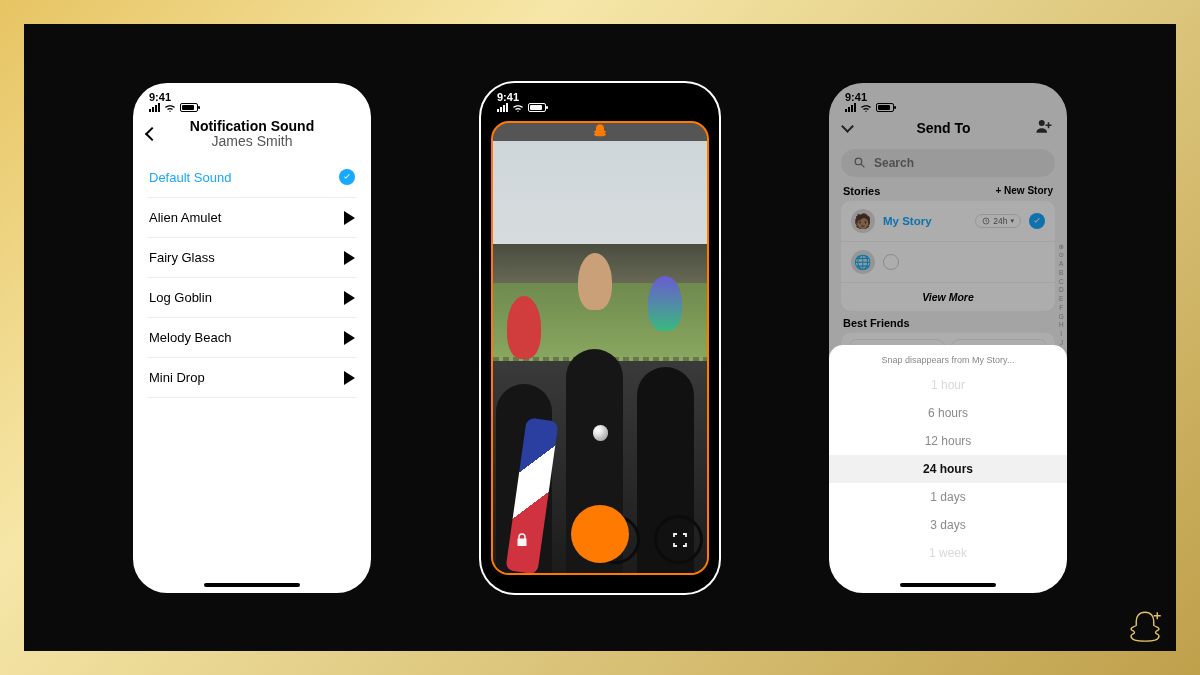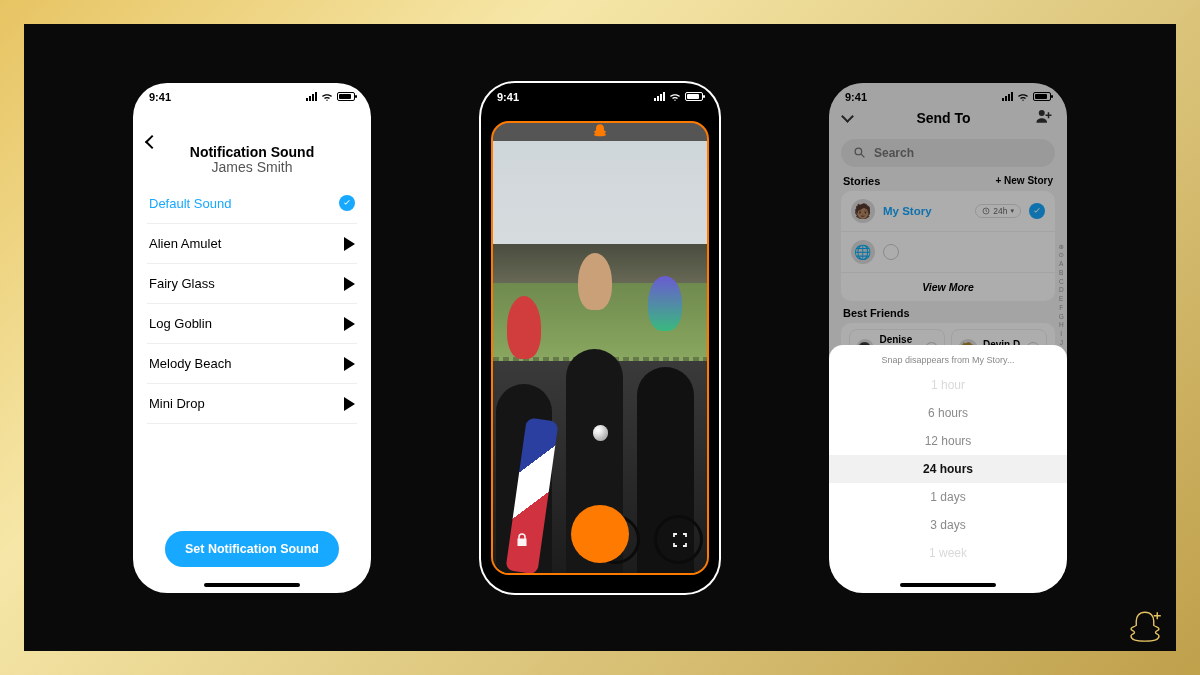--- a/index.html
+++ b/index.html
@@ -11,35 +11,35 @@
   }
   .dark {
     position:absolute; inset:24px; background:#0a0a0a;
   }
   .phones { position:absolute; inset:0; display:flex; justify-content:center; align-items:center; gap:110px; }
   .phone {
     width:238px; height:510px; background:#fff; border-radius:34px;
     position:relative; overflow:hidden;
     box-shadow: 0 0 0 1px rgba(0,0,0,.05);
   }
-  .status { display:flex; justify-content:space-between; align-items:center; padding:8px 16px 2px; font-size:11px; font-weight:600; color:#000; }
+  .status { display:flex; justify-content:space-between; align-items:flex-start; padding:8px 16px 2px; font-size:11px; font-weight:600; color:#000;flex-direction:column; }
   .status.onblack { color:#fff; }
   .sig { display:flex; align-items:center; gap:4px; }
   .bars { display:inline-flex; align-items:flex-end; gap:1px; }
   .bars i { width:2px; background:currentColor; display:block; }
   .bars i:nth-child(1){height:3px;} .bars i:nth-child(2){height:5px;} .bars i:nth-child(3){height:7px;} .bars i:nth-child(4){height:9px;}
   .batt { width:18px; height:9px; border:1px solid currentColor; border-radius:2px; position:relative; }
   .batt::after { content:""; position:absolute; right:-3px; top:2px; width:2px; height:3px; background:currentColor; border-radius:1px;}
   .batt i { position:absolute; inset:1px 3px 1px 1px; background:currentColor; border-radius:1px; }
   .homebar { position:absolute; bottom:6px; left:50%; transform:translateX(-50%); width:96px; height:4px; background:#000; border-radius:4px; }
 
   
   .s1-head { padding:4px 14px 8px; display:flex; align-items:center; position:relative; }
   .s1-head .title { flex:1; text-align:center; line-height:1.1; }
-  .s1-head .title .t { font-weight:700; font-size:14px;margin-top:36px; }
+  .s1-head .title .t { font-weight:700; font-size:14px; }
   .s1-head .title .sub { font-size:14px; color:#555; }
   .chev { width:10px; height:10px; border-left:2.2px solid #000; border-bottom:2.2px solid #000; transform:rotate(45deg); }
   .s1-list { padding:0 14px; }
   .s1-row { display:flex; align-items:center; justify-content:space-between; padding:12px 2px; border-bottom:1px solid #eee; }
   .s1-row .lbl { font-size:13px; font-weight:400; }
   .s1-row.selected .lbl { color:#17a8ff; }
   .check { width:16px; height:16px; background:#17a8ff; border-radius:50%; display:inline-flex; align-items:center; justify-content:center; }
   .check svg { width:10px; height:10px; display:block; }
   .play { width:0;height:0; border-left:11px solid #000; border-top:7px solid transparent; border-bottom:7px solid transparent; }
   .s1-cta { position:absolute; bottom:26px; left:50%; transform:translateX(-50%); background:#17a8ff; color:#fff; font-weight:700; font-size:12.5px; padding:11px 20px; border-radius:26px; white-space:nowrap; }
@@ -179,21 +179,20 @@
           </div>
           <div class="s1-row">
             <span class="lbl">Melody Beach</span>
             <span class="play"></span>
           </div>
           <div class="s1-row">
             <span class="lbl">Mini Drop</span>
             <span class="play"></span>
           </div>
         </div>
-      <div class="s1-cta">Set Notification Sound</div>
       <div class="homebar"></div>
     </div>
 
     <div class="phone phone2">
       <div class="status onblack">
         <span>9:41</span>
         <span class="sig">
           <span class="bars">
               <i></i>
               <i></i>

